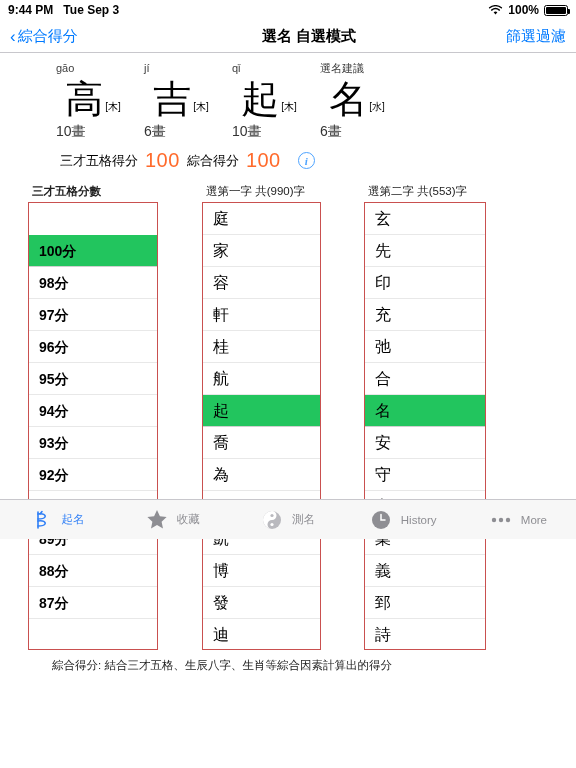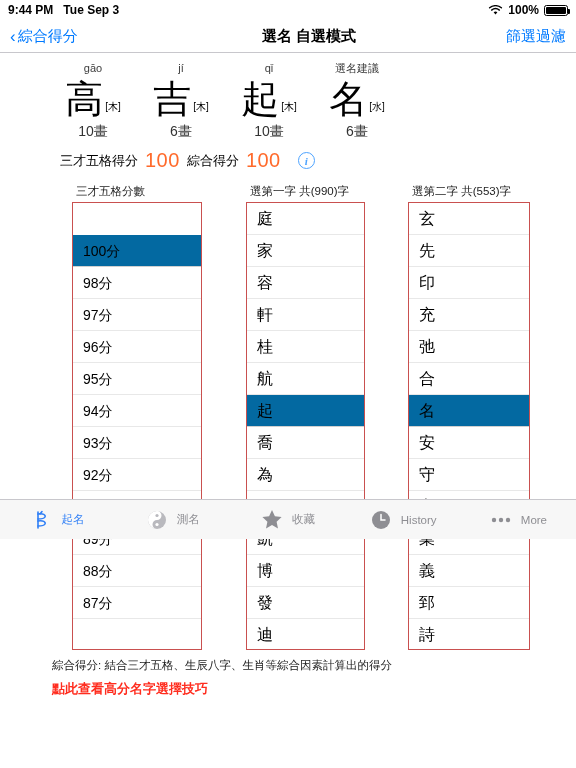--- a/index.html
+++ b/index.html
@@ -44,21 +44,21 @@
     position: absolute; left: 0; right: 0; text-align: center;
     font-size: 15px; font-weight: 600; color: #000; pointer-events: none; padding-left: 42px;
   }
   .nav-right { margin-left: auto; color: #007aff; font-size: 15px; cursor: pointer; z-index: 2; }
 
   
   .name-row {
     display: flex; align-items: flex-start;
     padding: 8px 0 0 56px; gap: 14px;
   }
-  .name-cell { width: 74px; text-align: center; position: relative; }
+  .name-cell { width: 74px; position: relative; }
   .pinyin { font-size: 11px; color: #3c3c3c; height: 14px; line-height: 14px; }
   .charline { display: flex; align-items: flex-end; justify-content: center; height: 46px; }
   .bigchar { font-size: 38px; line-height: 44px; color: #000; font-family: "DejaVu Sans", sans-serif; }
   .elem { font-size: 10px; color: #000; margin-left: 2px; margin-bottom: 7px; white-space: nowrap; }
   .strokes { font-size: 14px; color: #333; margin-top: 2px; }
 
   
   .score-row {
     display: flex; align-items: center; gap: 7px;
     padding: 8px 0 0 60px; font-size: 13px; color: #000;
@@ -67,37 +67,37 @@
   .info-icon {
     width: 17px; height: 17px; border: 1.3px solid #4da3ff; border-radius: 50%;
     color: #4da3ff; font-size: 11px; font-style: italic; font-weight: 700;
     display: flex; align-items: center; justify-content: center; margin-left: 10px;
     cursor: pointer; font-family: "Liberation Serif", serif;
   }
 
   
   .columns { display: flex; padding: 12px 0 0 0; }
   .col { display: flex; flex-direction: column; }
-  .col-1 { margin-left: 72px; width: 130px; }
+  .col-1 { margin-left: 28px; width: 130px; font-weight: bold; }
   .col-2 { margin-left: 44px; width: 119px; }
   .col-3 { margin-left: 43px; width: 122px; }
   .col-header {
     font-size: 11.5px; color: #222; margin-bottom: 3px; padding-left: 4px; white-space: nowrap;
   }
   .listbox {
     border: 1px solid #c9504f; background: #fff;
     height: 448px; overflow: hidden; position: relative;
   }
   .opt {
     height: 32px; line-height: 32px; padding-left: 10px;
     font-size: 14px; color: #000; border-bottom: 1px solid #e8e8e8;
     white-space: nowrap; cursor: pointer; background: #fff;
   }
   .opt.cjk { font-size: 16px; font-family: "DejaVu Sans", sans-serif; }
-  .opt.selected { background: #0369a1; border-bottom-color: #d0d0d0; }
+  .opt.selected { background: #22c55e; border-bottom-color: #d0d0d0; }
   .opt.blank { border-bottom: none; background: #fff; }
 
   
   .notes { padding: 8px 0 0 52px; }
   .note-text { font-size: 11.5px; color: #222; }
   .note-link { font-size: 13px; color: #ff2d1f; font-weight: 700; margin-top: 7px; cursor: pointer; display: inline-block; }
 
   
   .tabbar {
     position: absolute; left: 0; right: 0; bottom: 0; height: 40px;
@@ -246,59 +246,58 @@
           <div class="opt cjk">義</div>
           <div class="opt cjk">郅</div>
           <div class="opt cjk">詩</div>
         </div>
     </div>
 
   </div>
 
   <div class="notes">
     <div class="note-text">綜合得分: 結合三才五格、生辰八字、生肖等綜合因素計算出的得分</div>
-    <div class="note-link">點此查看高分名字選擇技巧</div>
   </div>
 
   <div class="tabbar">
     <div class="tab active">
       <span class="tab-icon">
         <svg width="20" height="20" viewBox="0 0 20 20">
           <path d="M6 2 C6 2 6 18 6 18" stroke="#2f7ff6" stroke-width="1.6" fill="none" stroke-linecap="round"></path>
           <path d="M6 4 C11 3 14 5 13 7 C12 9 8 9 6 9" stroke="#2f7ff6" stroke-width="1.6" fill="none" stroke-linecap="round"></path>
           <path d="M6 11 C11 10 14 12 13 14 C12 16 8 16 6 16" stroke="#2f7ff6" stroke-width="1.6" fill="none" stroke-linecap="round"></path>
           <path d="M10 1.5 L8 4" stroke="#2f7ff6" stroke-width="1.6" fill="none" stroke-linecap="round"></path>
         </svg>
       </span>
       <span>起名</span>
     </div>
 
     <div class="tab">
       <span class="tab-icon">
+        <svg width="22" height="21" viewBox="0 0 22 21">
+          <path d="M11 1 L13.9 7.3 L20.6 8.1 L15.6 12.7 L17 19.4 L11 16.1 L5 19.4 L6.4 12.7 L1.4 8.1 L8.1 7.3 Z" fill="#8e8e93"></path>
+        </svg>
+      </span>
+      <span>收藏</span>
+    </div>
+
+    <div class="tab">
+      <span class="tab-icon">
         <svg width="20" height="20" viewBox="0 0 20 20">
           <circle cx="10" cy="10" r="9" fill="#b9b9be"></circle>
           <path d="M10 1 A9 9 0 0 0 10 19 A4.5 4.5 0 0 1 10 10 A4.5 4.5 0 0 0 10 1 Z" fill="#ffffff"></path>
           <circle cx="10" cy="5.5" r="1.6" fill="#b9b9be"></circle>
           <circle cx="10" cy="14.5" r="1.6" fill="#ffffff"></circle>
         </svg>
       </span>
       <span>測名</span>
     </div>
 
     <div class="tab">
       <span class="tab-icon">
-        <svg width="22" height="21" viewBox="0 0 22 21">
-          <path d="M11 1 L13.9 7.3 L20.6 8.1 L15.6 12.7 L17 19.4 L11 16.1 L5 19.4 L6.4 12.7 L1.4 8.1 L8.1 7.3 Z" fill="#8e8e93"></path>
-        </svg>
-      </span>
-      <span>收藏</span>
-    </div>
-
-    <div class="tab">
-      <span class="tab-icon">
         <svg width="20" height="20" viewBox="0 0 20 20">
           <circle cx="10" cy="10" r="9" fill="#8e8e93"></circle>
           <path d="M10 4.5 L10 10 L14 10" stroke="#ffffff" stroke-width="1.5" fill="none" stroke-linecap="round"></path>
         </svg>
       </span>
       <span>History</span>
     </div>
 
     <div class="tab">
       <span class="tab-icon">

